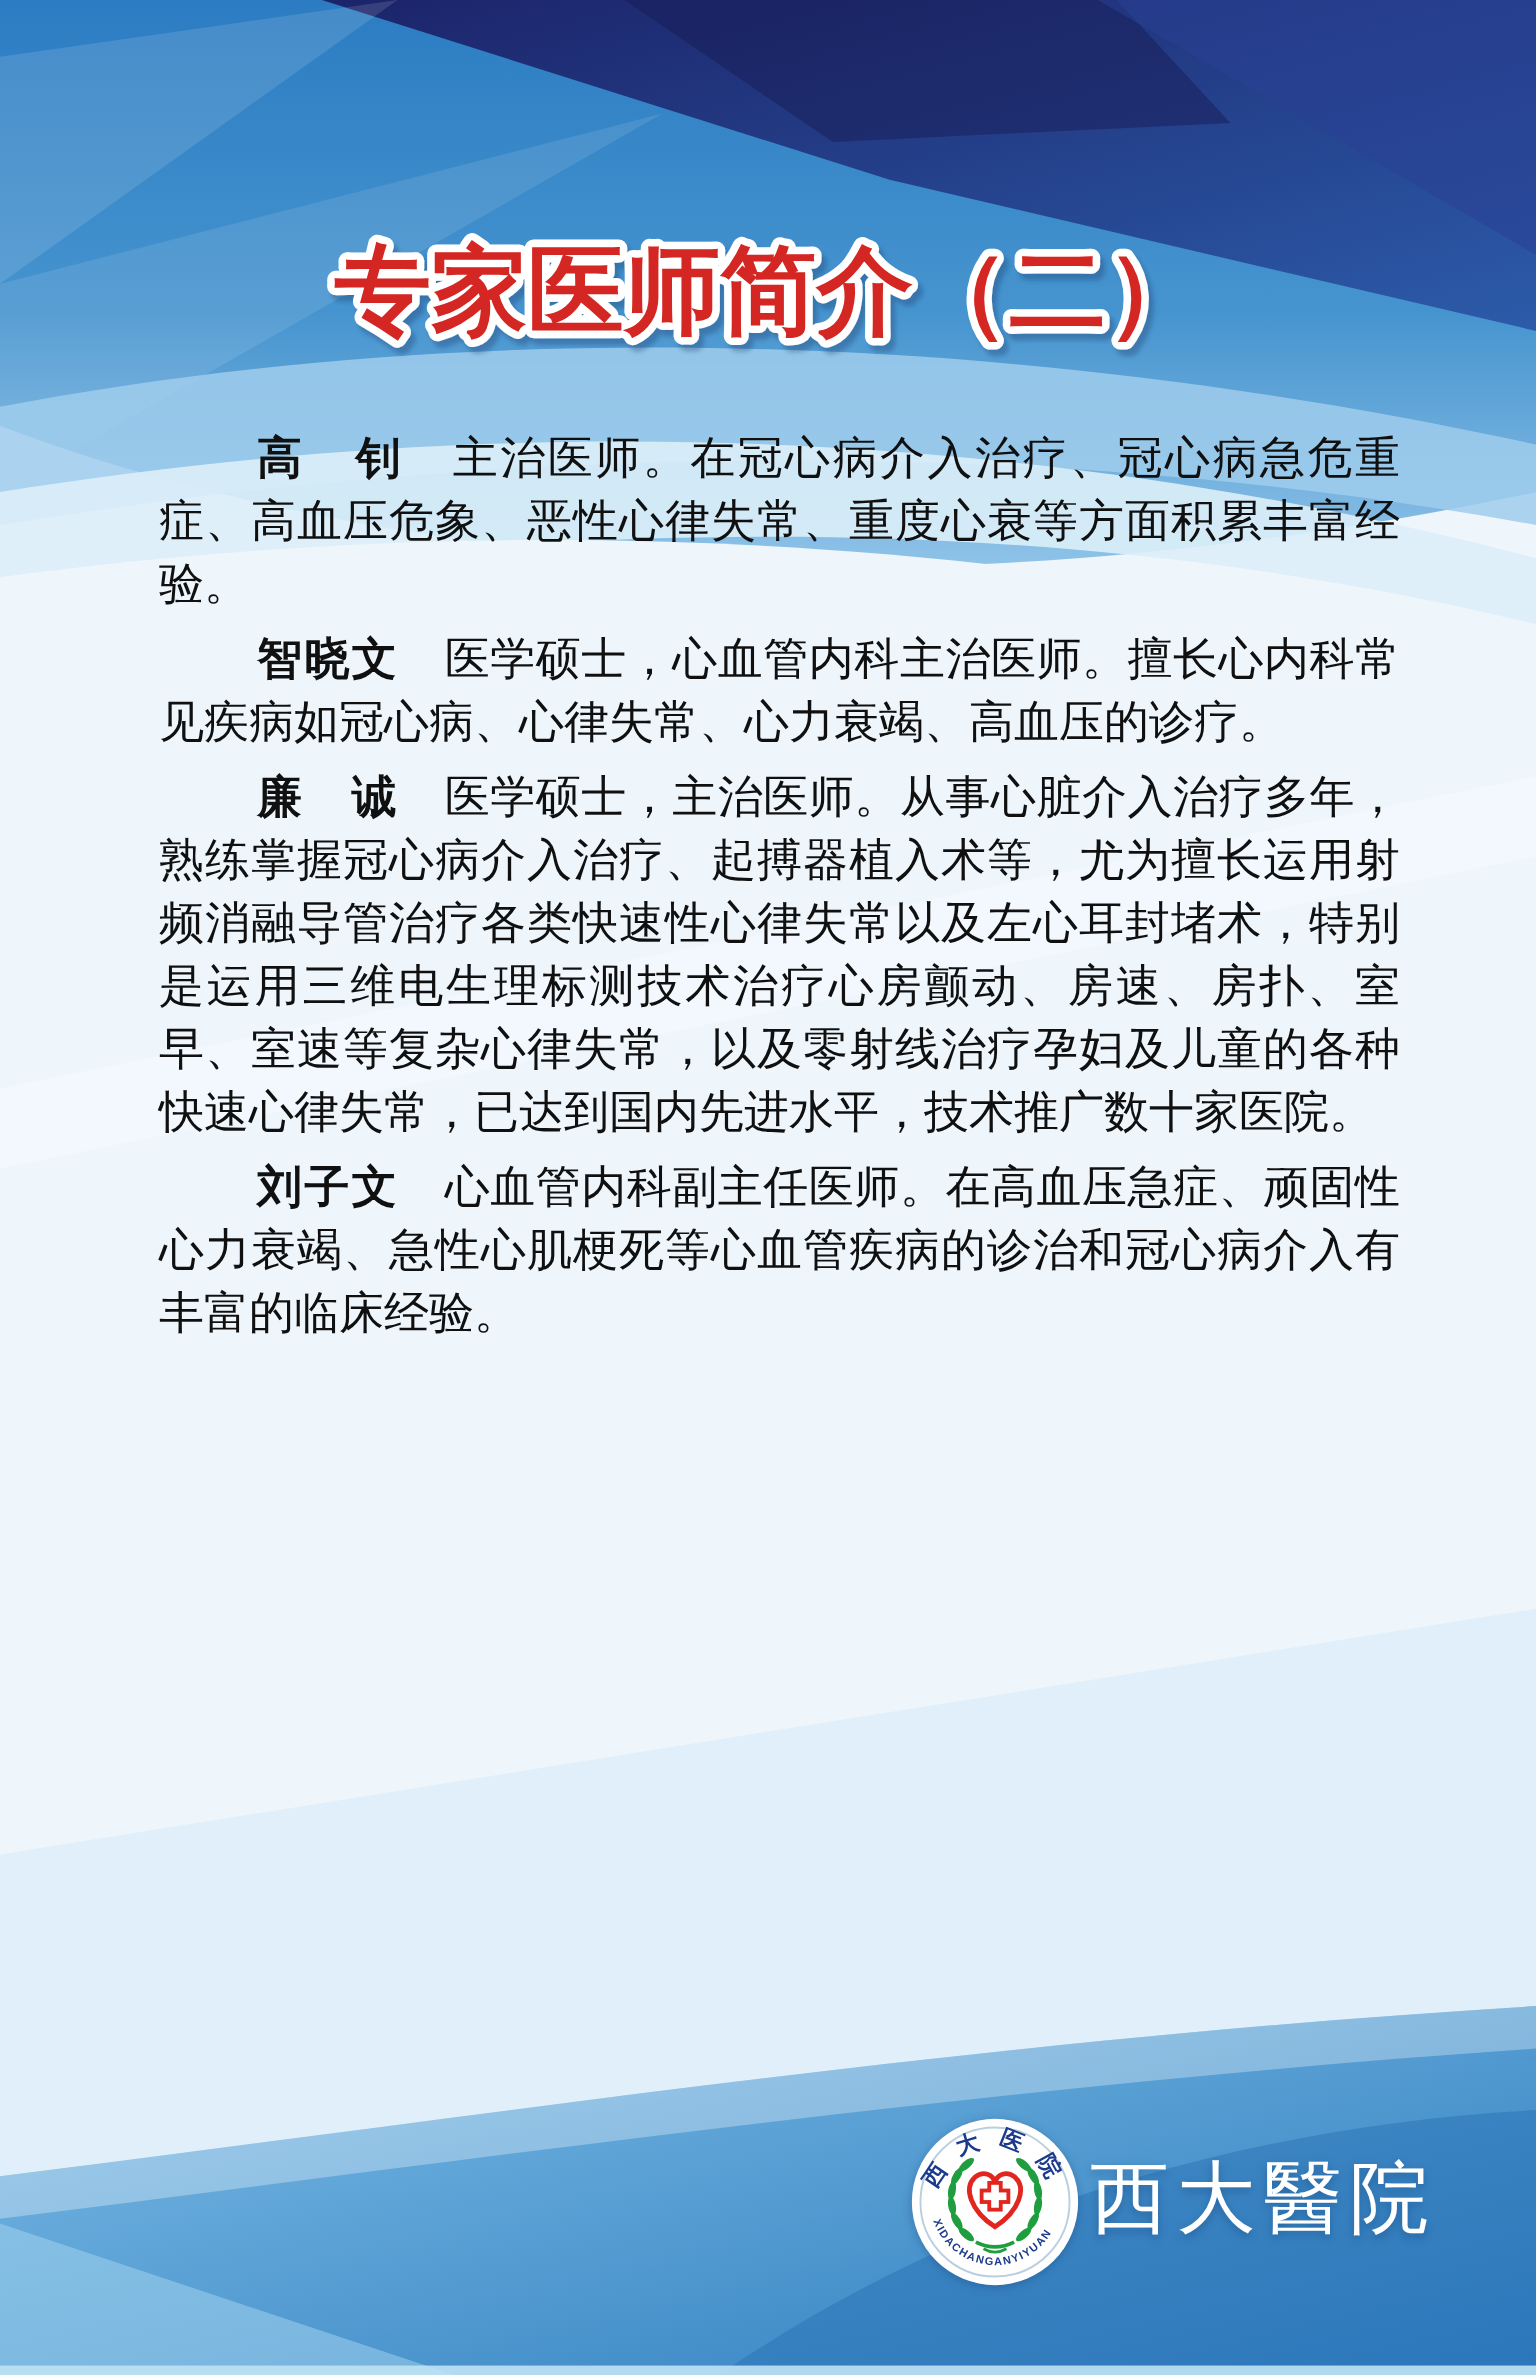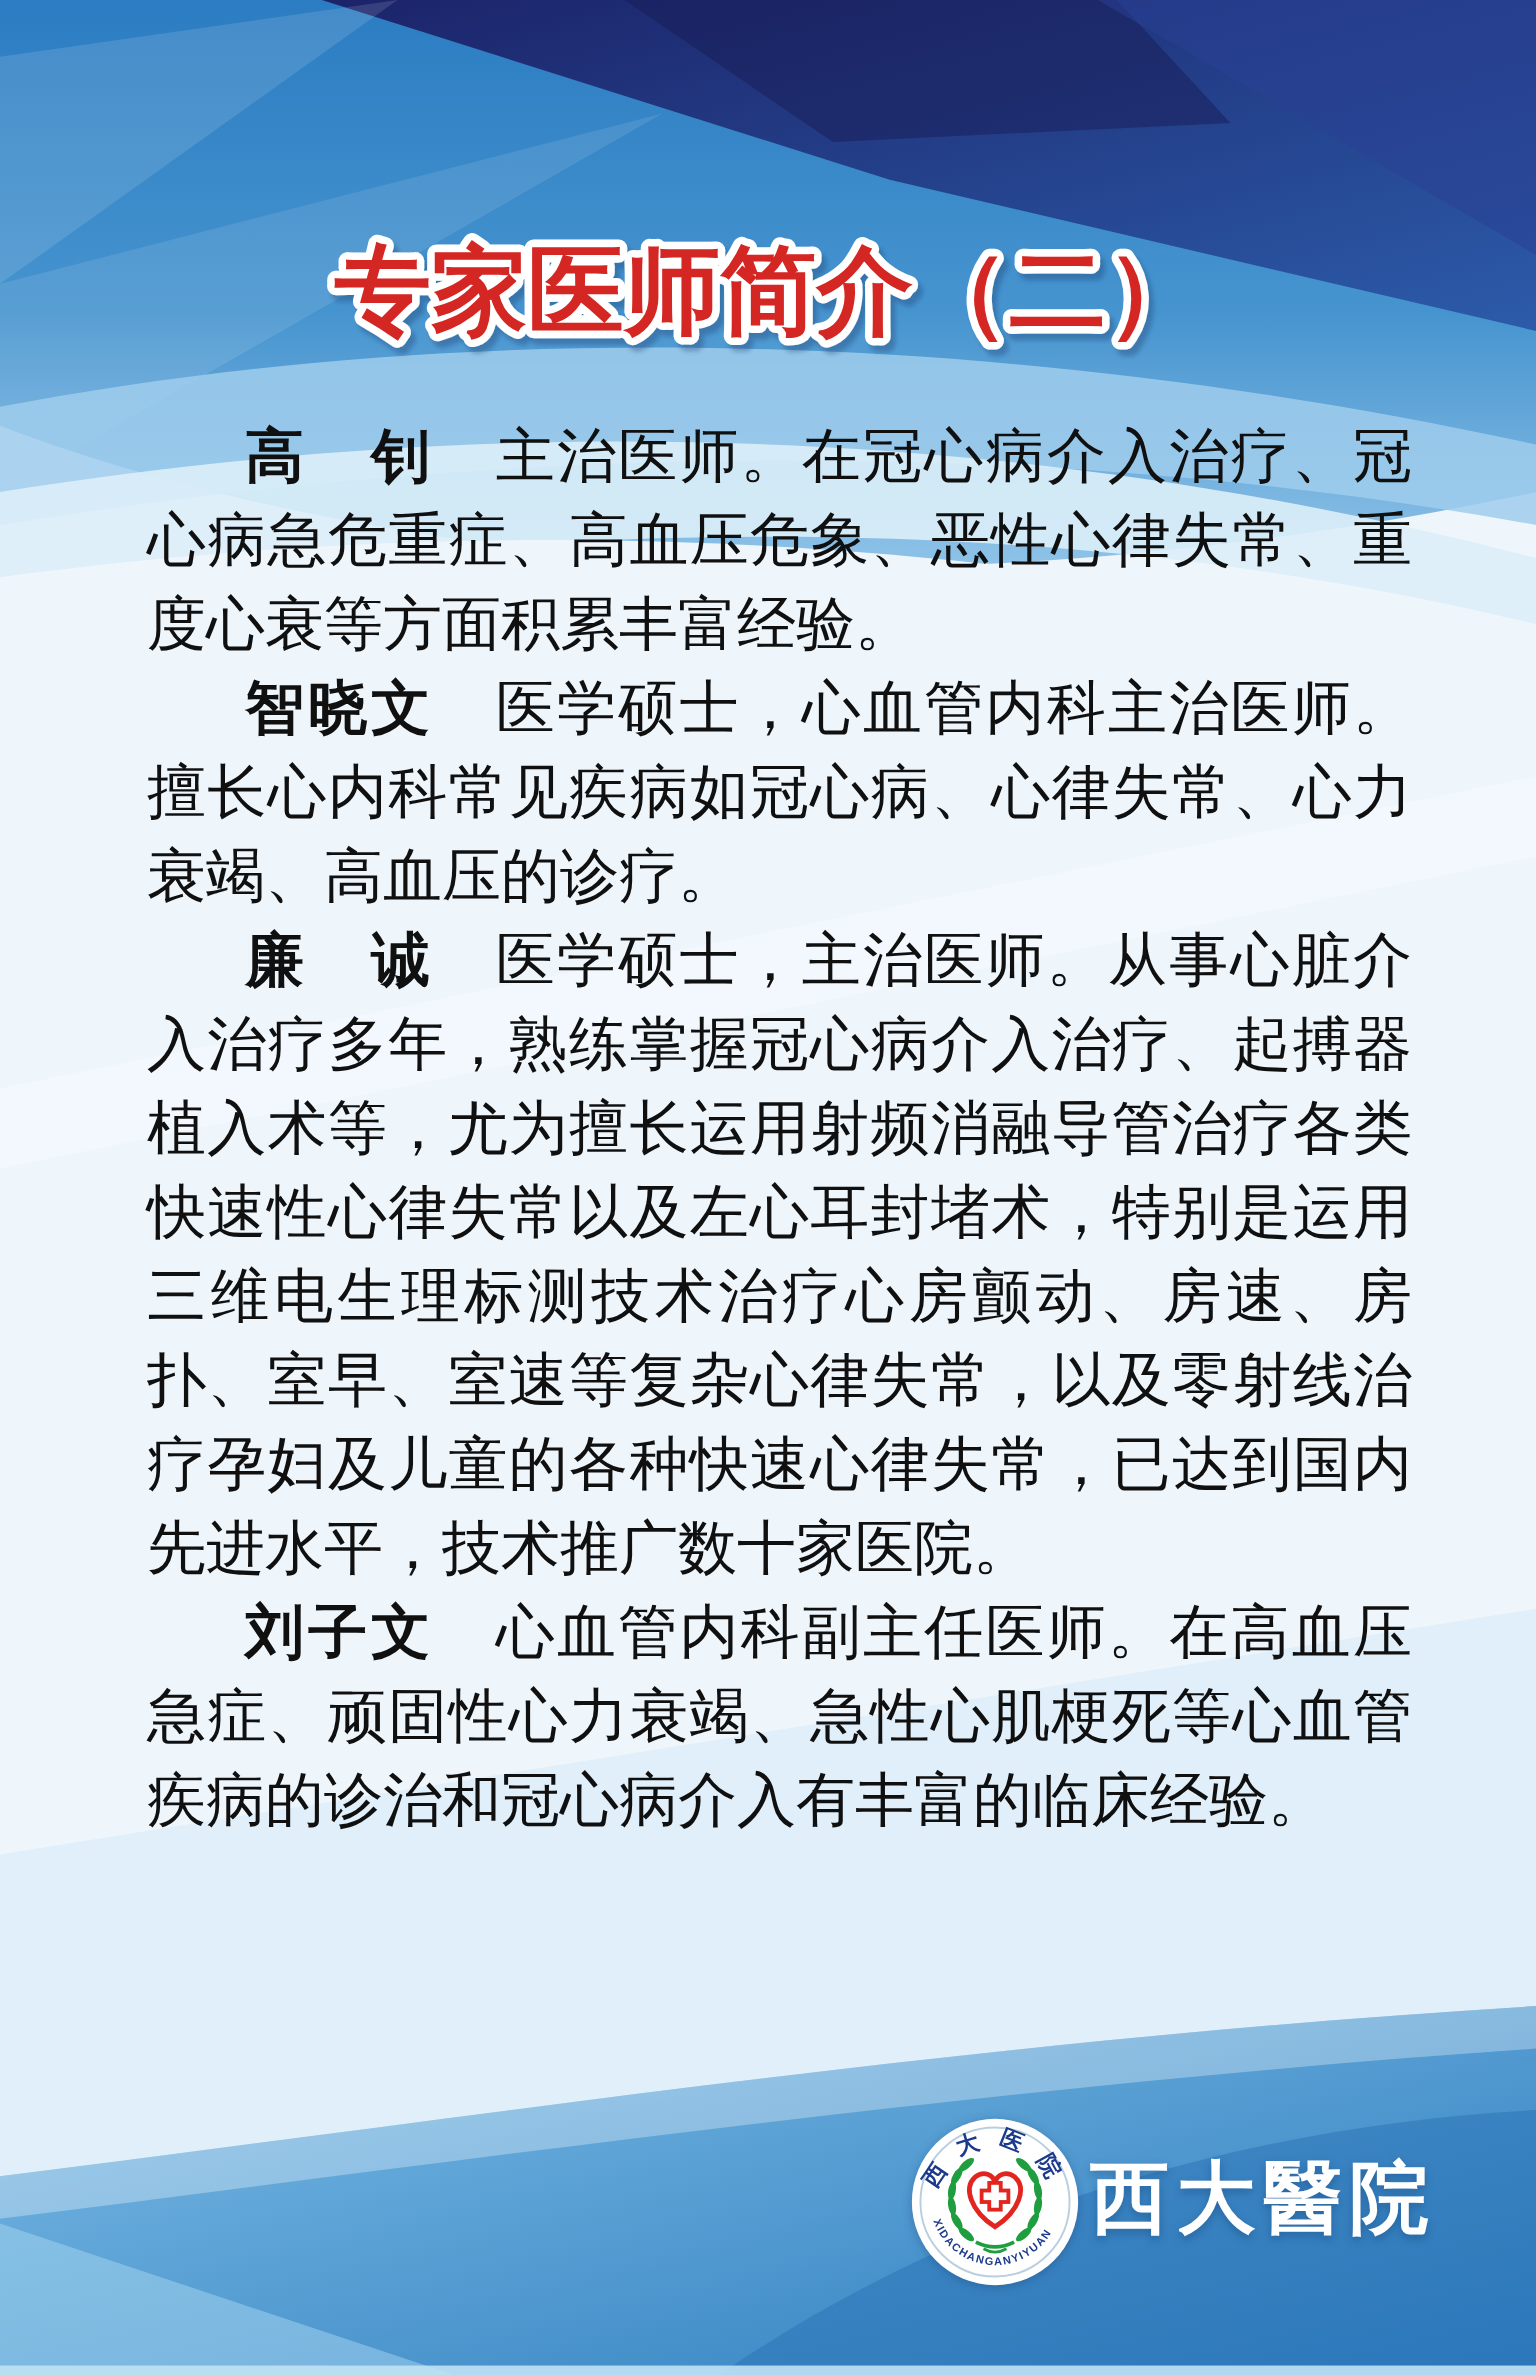--- a/index.html
+++ b/index.html
@@ -15,35 +15,35 @@
   .title-svg text{
     font-family:"Liberation Sans", sans-serif;
     font-weight:bold;
   }
   .content{
     position:absolute;
     left:147px;top:414px;width:1265px;
     color:#101010;
   }
   .content p{
-    margin:0;
-    font-size:59px;
-    line-height:84px;
+    margin:12px;
+    font-size:45px;
+    line-height:63px;
     text-align:justify;
     text-indent:98px;
   }
   .dname{font-weight:bold;letter-spacing:1.9px;}
   .logo-svg{
     position:absolute;left:909px;top:2116px;width:172px;height:172px;
     filter:drop-shadow(0 2.8px 4.7px rgba(5,45,95,.30));
   }
   .logo-svg .arcfont{font-family:"Liberation Sans", sans-serif;font-weight:bold;}
   .hospital-name{
     position:absolute;left:1090px;top:2150px;
-    font-size:79px;font-weight:bold;color:#ffffff;
+    font-size:79px;font-weight:normal;color:#ffffff;
     letter-spacing:7.6px;line-height:95px;white-space:nowrap;
     text-shadow:0 3.8px 8.5px rgba(8,52,102,.35);
   }
 </style>
 </head>
 <body>
 
 <div class="poster">
 
   <svg class="bg" viewBox="0 0 1624 2510" preserveAspectRatio="none">

